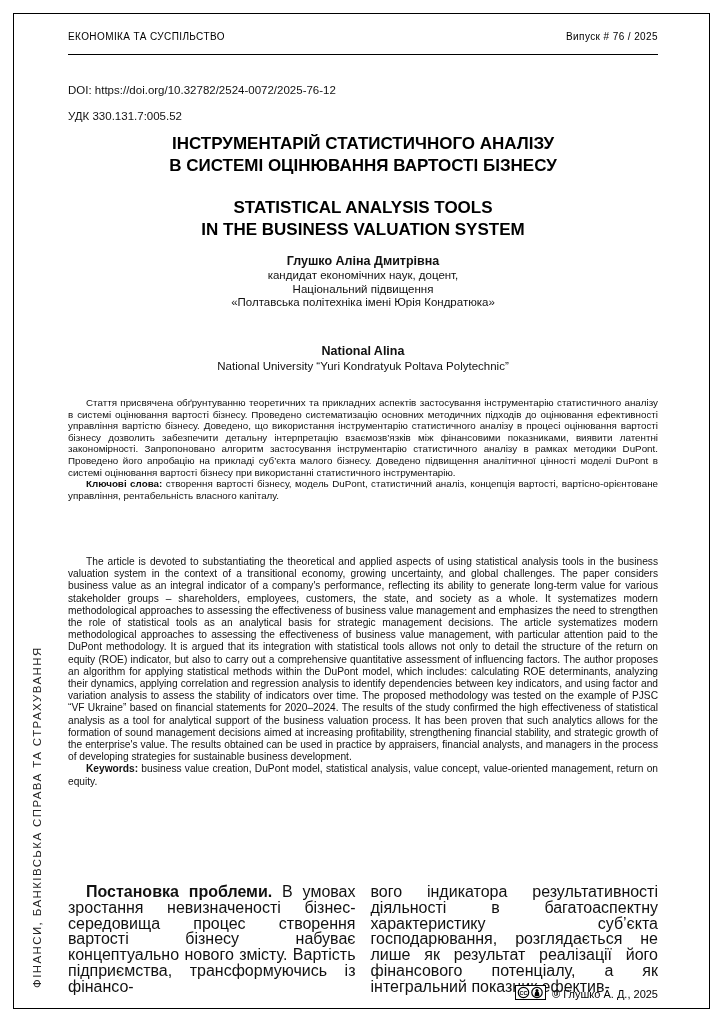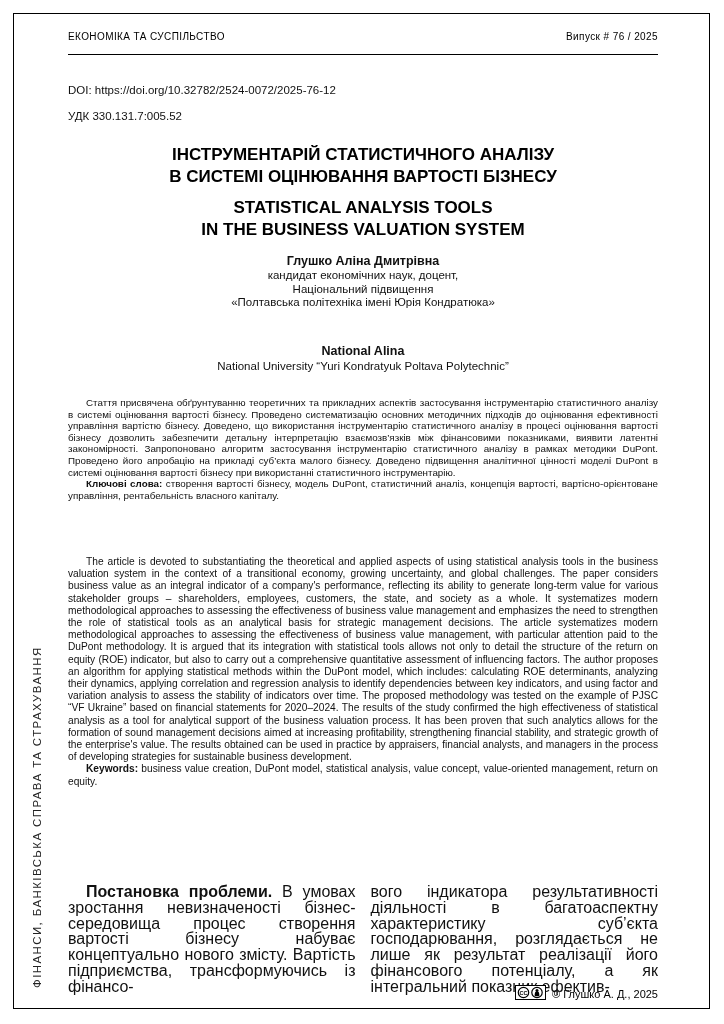--- a/index.html
+++ b/index.html
@@ -30,21 +30,21 @@
     position: absolute;
     left: 68px; top: 54px; width: 590px;
     border-top: 1.3px solid #000;
   }
   .doi { position: absolute; left: 68px; top: 84px; font-size: 11.5px; }
   .udc { position: absolute; left: 68px; top: 110px; font-size: 11.5px; }
   .title-ua, .title-en {
     position: absolute; left: 68px; width: 590px; margin: 0;
     text-align: center; font-size: 17px; line-height: 22px; font-weight: bold; color: #000;
   }
-  .title-ua { top: 144px; }
+  .title-ua { top: 133px; }
   .title-en { top: 197px; }
   .tline { display: block; }
   .author-ua {
     position: absolute; left: 68px; top: 254px; width: 590px;
     text-align: center; font-size: 11.5px; line-height: 13.6px;
   }
   .author-name { font-weight: bold; font-size: 12.5px; line-height: 15px; }
   .author-en {
     position: absolute; left: 68px; top: 344px; width: 590px;
     text-align: center; font-size: 11.5px; line-height: 14px;

